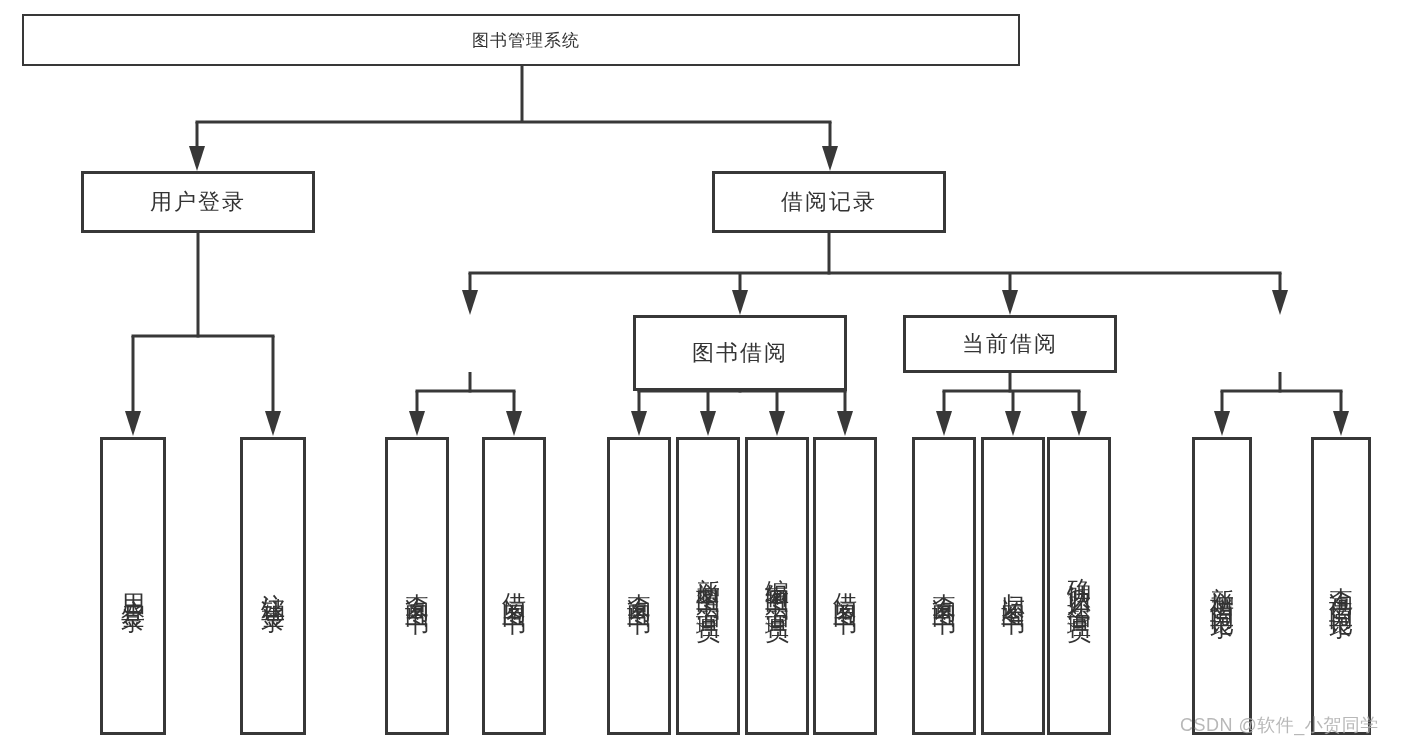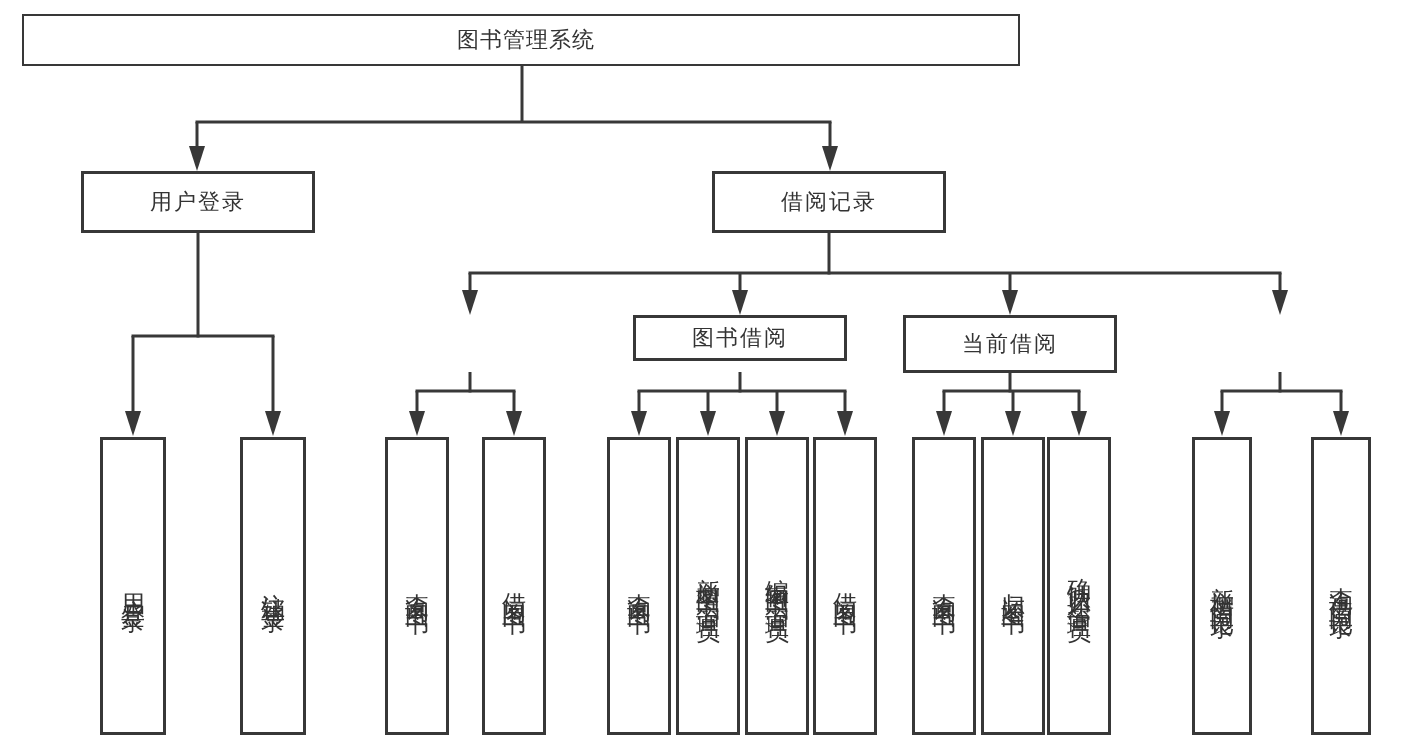--- a/index.html
+++ b/index.html
@@ -27,21 +27,21 @@
     background: #ffffff;
     border: 3px solid #383838;
     display: flex;
     align-items: center;
     justify-content: center;
     color: #333333;
     z-index: 2;
   }
   .root-box {
     border-width: 2px;
-    font-size: 22px;
+    font-size: 17px;
     letter-spacing: 1px;
     padding-left: 10px;
   }
   .branch-box {
     font-size: 22px;
     letter-spacing: 2px;
   }
   .leaf-box {
     font-size: 24px;
   }
@@ -141,21 +141,21 @@
     <span>图书管理系统</span>
   </div>
 
   <div class="box branch-box" style="left:81px; top:171px; width:234px; height:62px;">
     <span>用户登录</span>
   </div>
   <div class="box branch-box" style="left:712px; top:171px; width:234px; height:62px;">
     <span>借阅记录</span>
   </div>
 
-  <div class="box branch-box" style="left:633px; top:315px; width:214px; height:46px;">
+  <div class="box branch-box" style="left:633px; top:315px; width:214px; height:76px;">
     <span>图书借阅</span>
   </div>
   <div class="box branch-box" style="left:903px; top:315px; width:214px; height:58px;">
     <span>当前借阅</span>
   </div>
 
   <div class="box leaf-box" style="left:100px; top:437px; width:66px; height:298px;">
     <span class="vtext">用户登录</span>
   </div>
   <div class="box leaf-box" style="left:240px; top:437px; width:66px; height:298px;">
@@ -192,14 +192,15 @@
     <span class="vtext">确认归还（管理员）</span>
   </div>
 
   <div class="box leaf-box" style="left:1192px; top:437px; width:60px; height:298px;">
     <span class="vtext">新增借阅记录</span>
   </div>
   <div class="box leaf-box" style="left:1311px; top:437px; width:60px; height:298px;">
     <span class="vtext">查询借阅记录</span>
   </div>
 
+  <div class="watermark">CSDN @软件_小贺同学</div>
 
 </div>
 
 </body></html>

